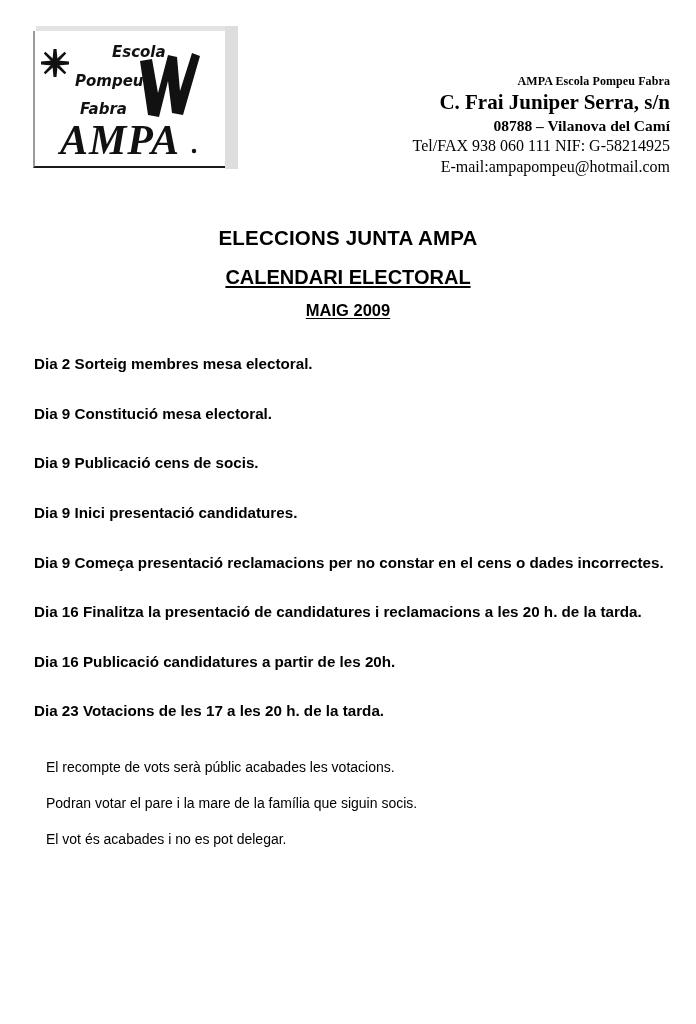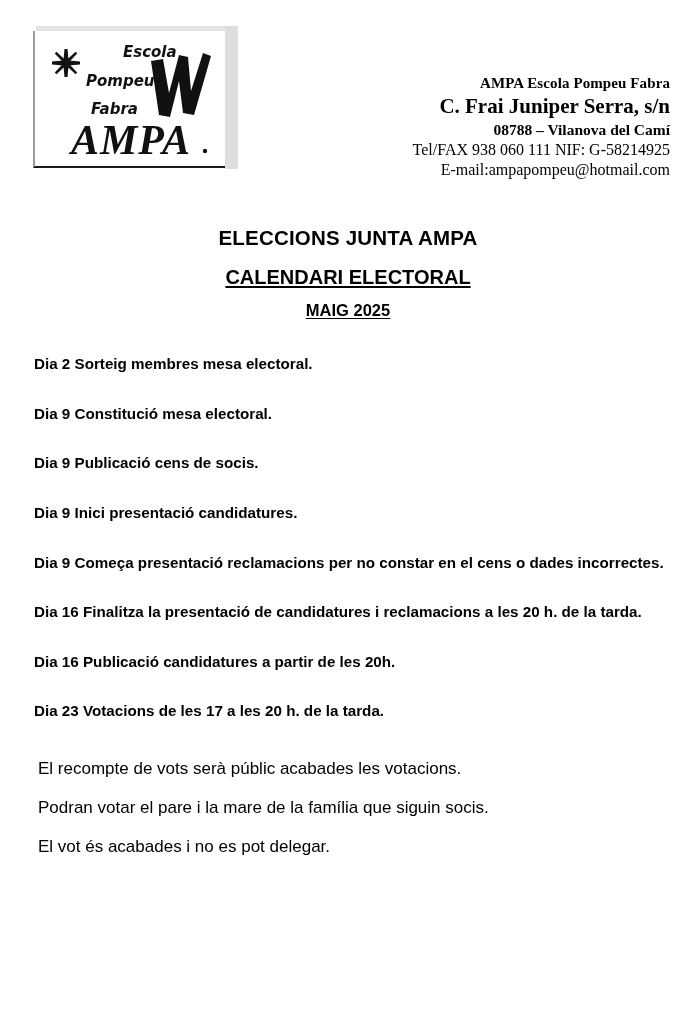--- a/index.html
+++ b/index.html
@@ -48,42 +48,42 @@
     position: absolute;
     left: 36px;
     top: 26px;
     width: 202px;
     height: 6px;
     background: #e3e3e3;
   }
 
   .logo-art {
     position: absolute;
-    left: 33px;
+    left: 22px;
     top: 31px;
     width: 192px;
     height: 137px;
   }
   .logo-art svg { display: block; width: 100%; height: 100%; }
 
   
   .address {
     position: absolute;
     right: 26px;
     top: 74px;
     text-align: right;
     font-family: "Liberation Serif", serif;
     color: #000;
     line-height: 1.28;
   }
   .address .ln {
     display: block;
     white-space: nowrap;
   }
-  .address .l1 { font-size: 15px; font-weight: bold; letter-spacing: .1px; }
+  .address .l1 { font-size: 12px; font-weight: bold; letter-spacing: .1px; }
   .address .l2 { font-size: 21px; font-weight: bold; }
   .address .l3 { font-size: 15.5px; font-weight: bold; }
   .address .l4 { font-size: 16px; font-weight: normal; }
   .address .l5 { font-size: 16px;   font-weight: normal; }
 
   
   .titles {
     text-align: center;
     margin-top: 46px;
   }
@@ -125,23 +125,23 @@
     font-weight: bold;
   }
   .entry .desc {
     font-weight: bold;
   }
 
   .closing {
     margin-top: 36px;
   }
   .closing p {
-    font-size: 17px;
+    font-size: 14px;
     line-height: 1.0;
-    margin: 0 0 22px 4px;
+    margin: 0 0 22px 12px;
     font-weight: normal;
   }
 </style>
 </head>
 <body>
 
 <div class="header">
 
   <div class="logo-shadow-top"></div>
   <div class="logo-shadow-right"></div>
@@ -183,21 +183,21 @@
     <span class="ln l2">C. Frai Juniper Serra, s/n</span>
     <span class="ln l3">08788 – Vilanova del Camí</span>
     <span class="ln l4">Tel/FAX 938 060 111   NIF: G-58214925</span>
     <span class="ln l5">E-mail:ampapompeu@hotmail.com</span>
   </div>
 </div>
 
 <div class="titles">
   <h1 class="title-main">ELECCIONS JUNTA AMPA</h1>
   <h2 class="title-sub">CALENDARI ELECTORAL</h2>
-  <h3 class="title-date">MAIG 2025</h3>
+  <h3 class="title-date">MAIG 2009</h3>
 </div>
 
 <div class="content">
   <p class="entry">
     <span class="day">Dia 2</span><span class="gap">  </span><span class="desc">Sorteig membres mesa electoral.</span>
   </p>
   <p class="entry">
     <span class="day">Dia 9</span><span class="gap"> </span><span class="desc">Constitució mesa electoral.</span>
   </p>
   <p class="entry">

